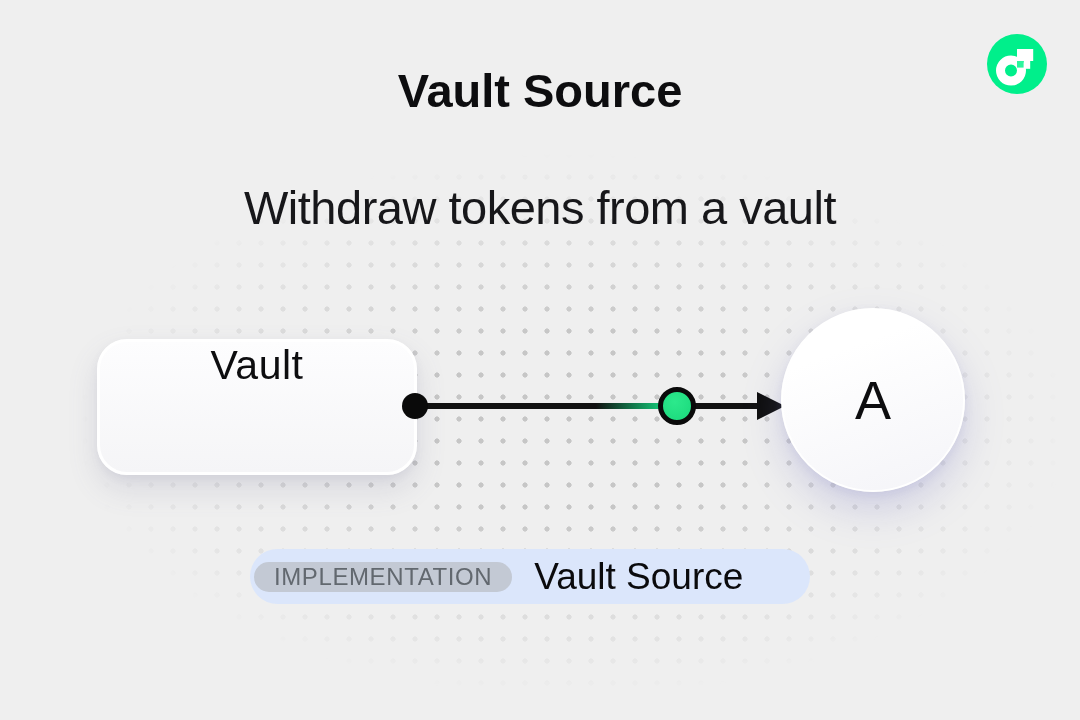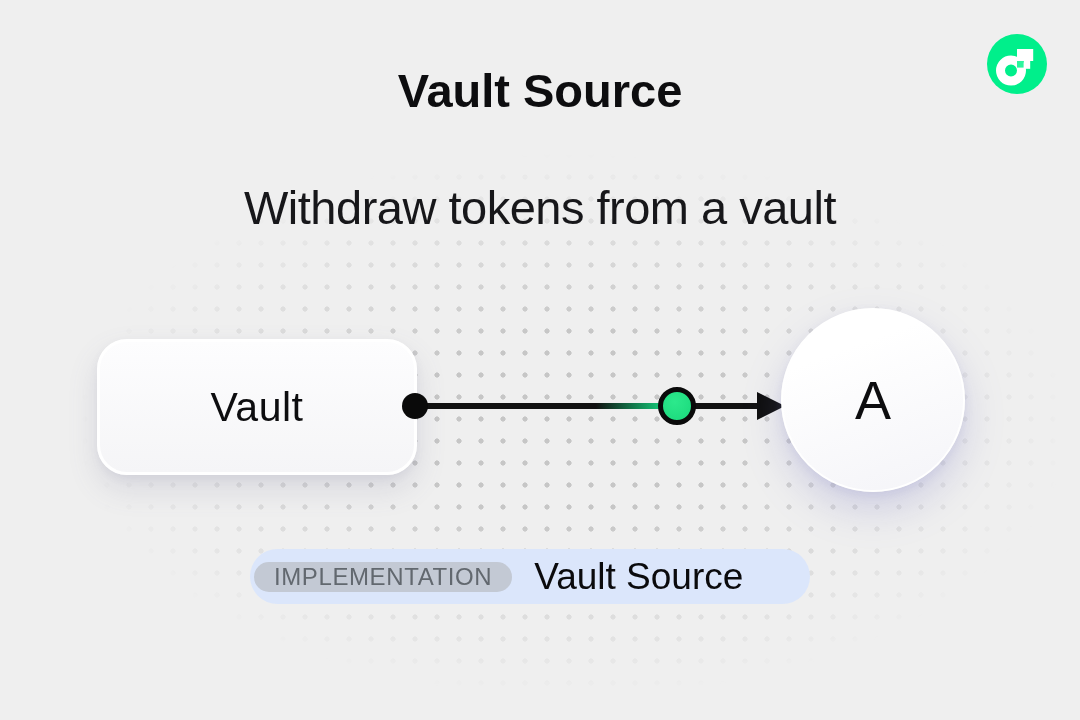--- a/index.html
+++ b/index.html
@@ -30,21 +30,21 @@
   }
   .page-subtitle{
     position:absolute;left:0;top:180px;width:100%;
     text-align:center;font-size:47px;font-weight:400;letter-spacing:-0.5px;color:#17171a;
   }
   .vault-node{
     position:absolute;left:97px;top:339px;width:320px;height:136px;
     border-radius:30px;border:3px solid #ffffff;
     background:linear-gradient(180deg,#fdfdfe 0%,#f5f5f7 100%);
     box-shadow:0 14px 30px rgba(100,100,135,.16),0 4px 8px rgba(100,100,135,.07);
-    display:flex;align-items:center;justify-content:center;
+    display:flex;align-items:flex-start;justify-content:center;
   }
   .vault-node-label{font-size:41px;letter-spacing:.5px;color:#0d0d0f;}
   .edge-start-dot{
     position:absolute;left:402px;top:393px;width:26px;height:26px;
     border-radius:50%;background:#0a0a0a;
   }
   .edge-line{
     position:absolute;left:415px;top:403px;width:348px;height:6px;border-radius:3px;
     background:linear-gradient(90deg,#111 0%,#111 52%,#13c878 71%,#111 77%,#111 100%);
   }

